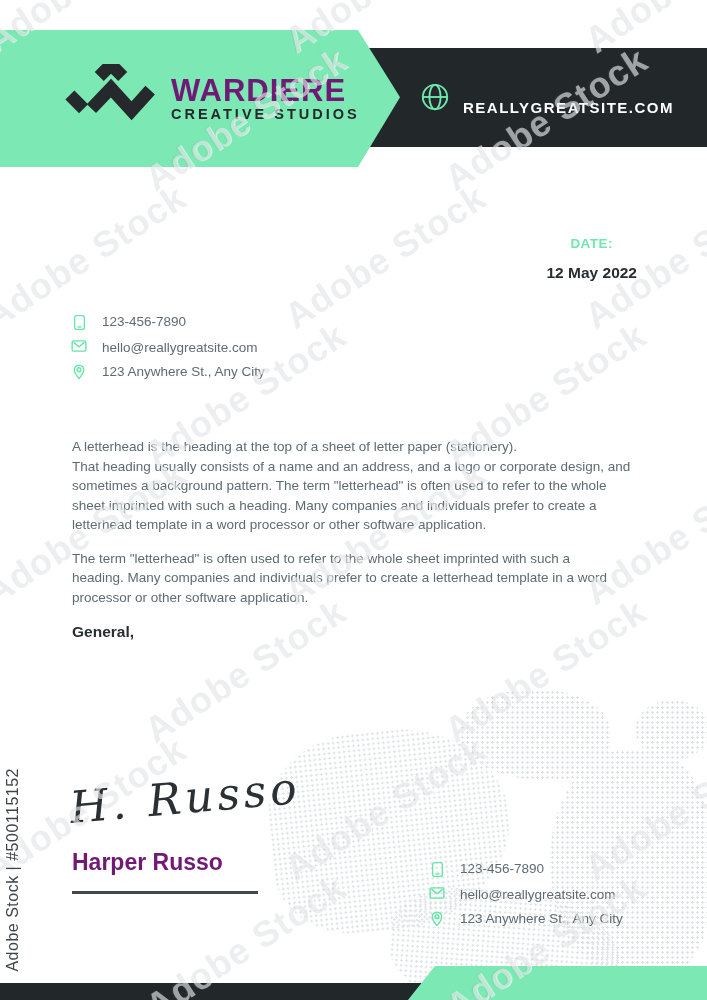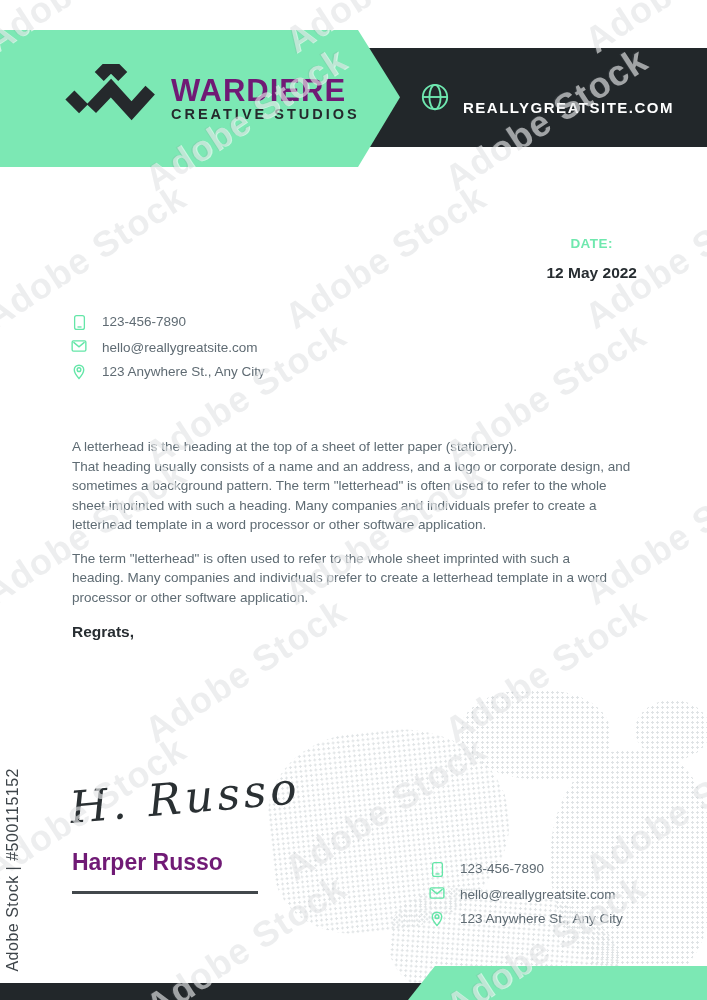--- a/index.html
+++ b/index.html
@@ -162,21 +162,21 @@
 
   <div class="letter">
     <p class="para">A letterhead is the heading at the top of a sheet of letter paper (stationery).
 That heading usually consists of a name and an address, and a logo or corporate design, and
 sometimes a background pattern. The term "letterhead" is often used to refer to the whole
 sheet imprinted with such a heading. Many companies and individuals prefer to create a
 letterhead template in a word processor or other software application.</p>
     <p class="para">The term "letterhead" is often used to refer to the whole sheet imprinted with such a
 heading. Many companies and individuals prefer to create a letterhead template in a word
 processor or other software application.</p>
-    <div class="closing">Regrats,</div>
+    <div class="closing">General,</div>
   </div>
 
   <div class="sig">
     <div class="sig-script">H. Russo</div>
     <div class="sig-name">Harper Russo</div>
     <div class="sig-line"></div>
   </div>
 
   <div class="contact contact-bottom">
     <div class="c-row">

